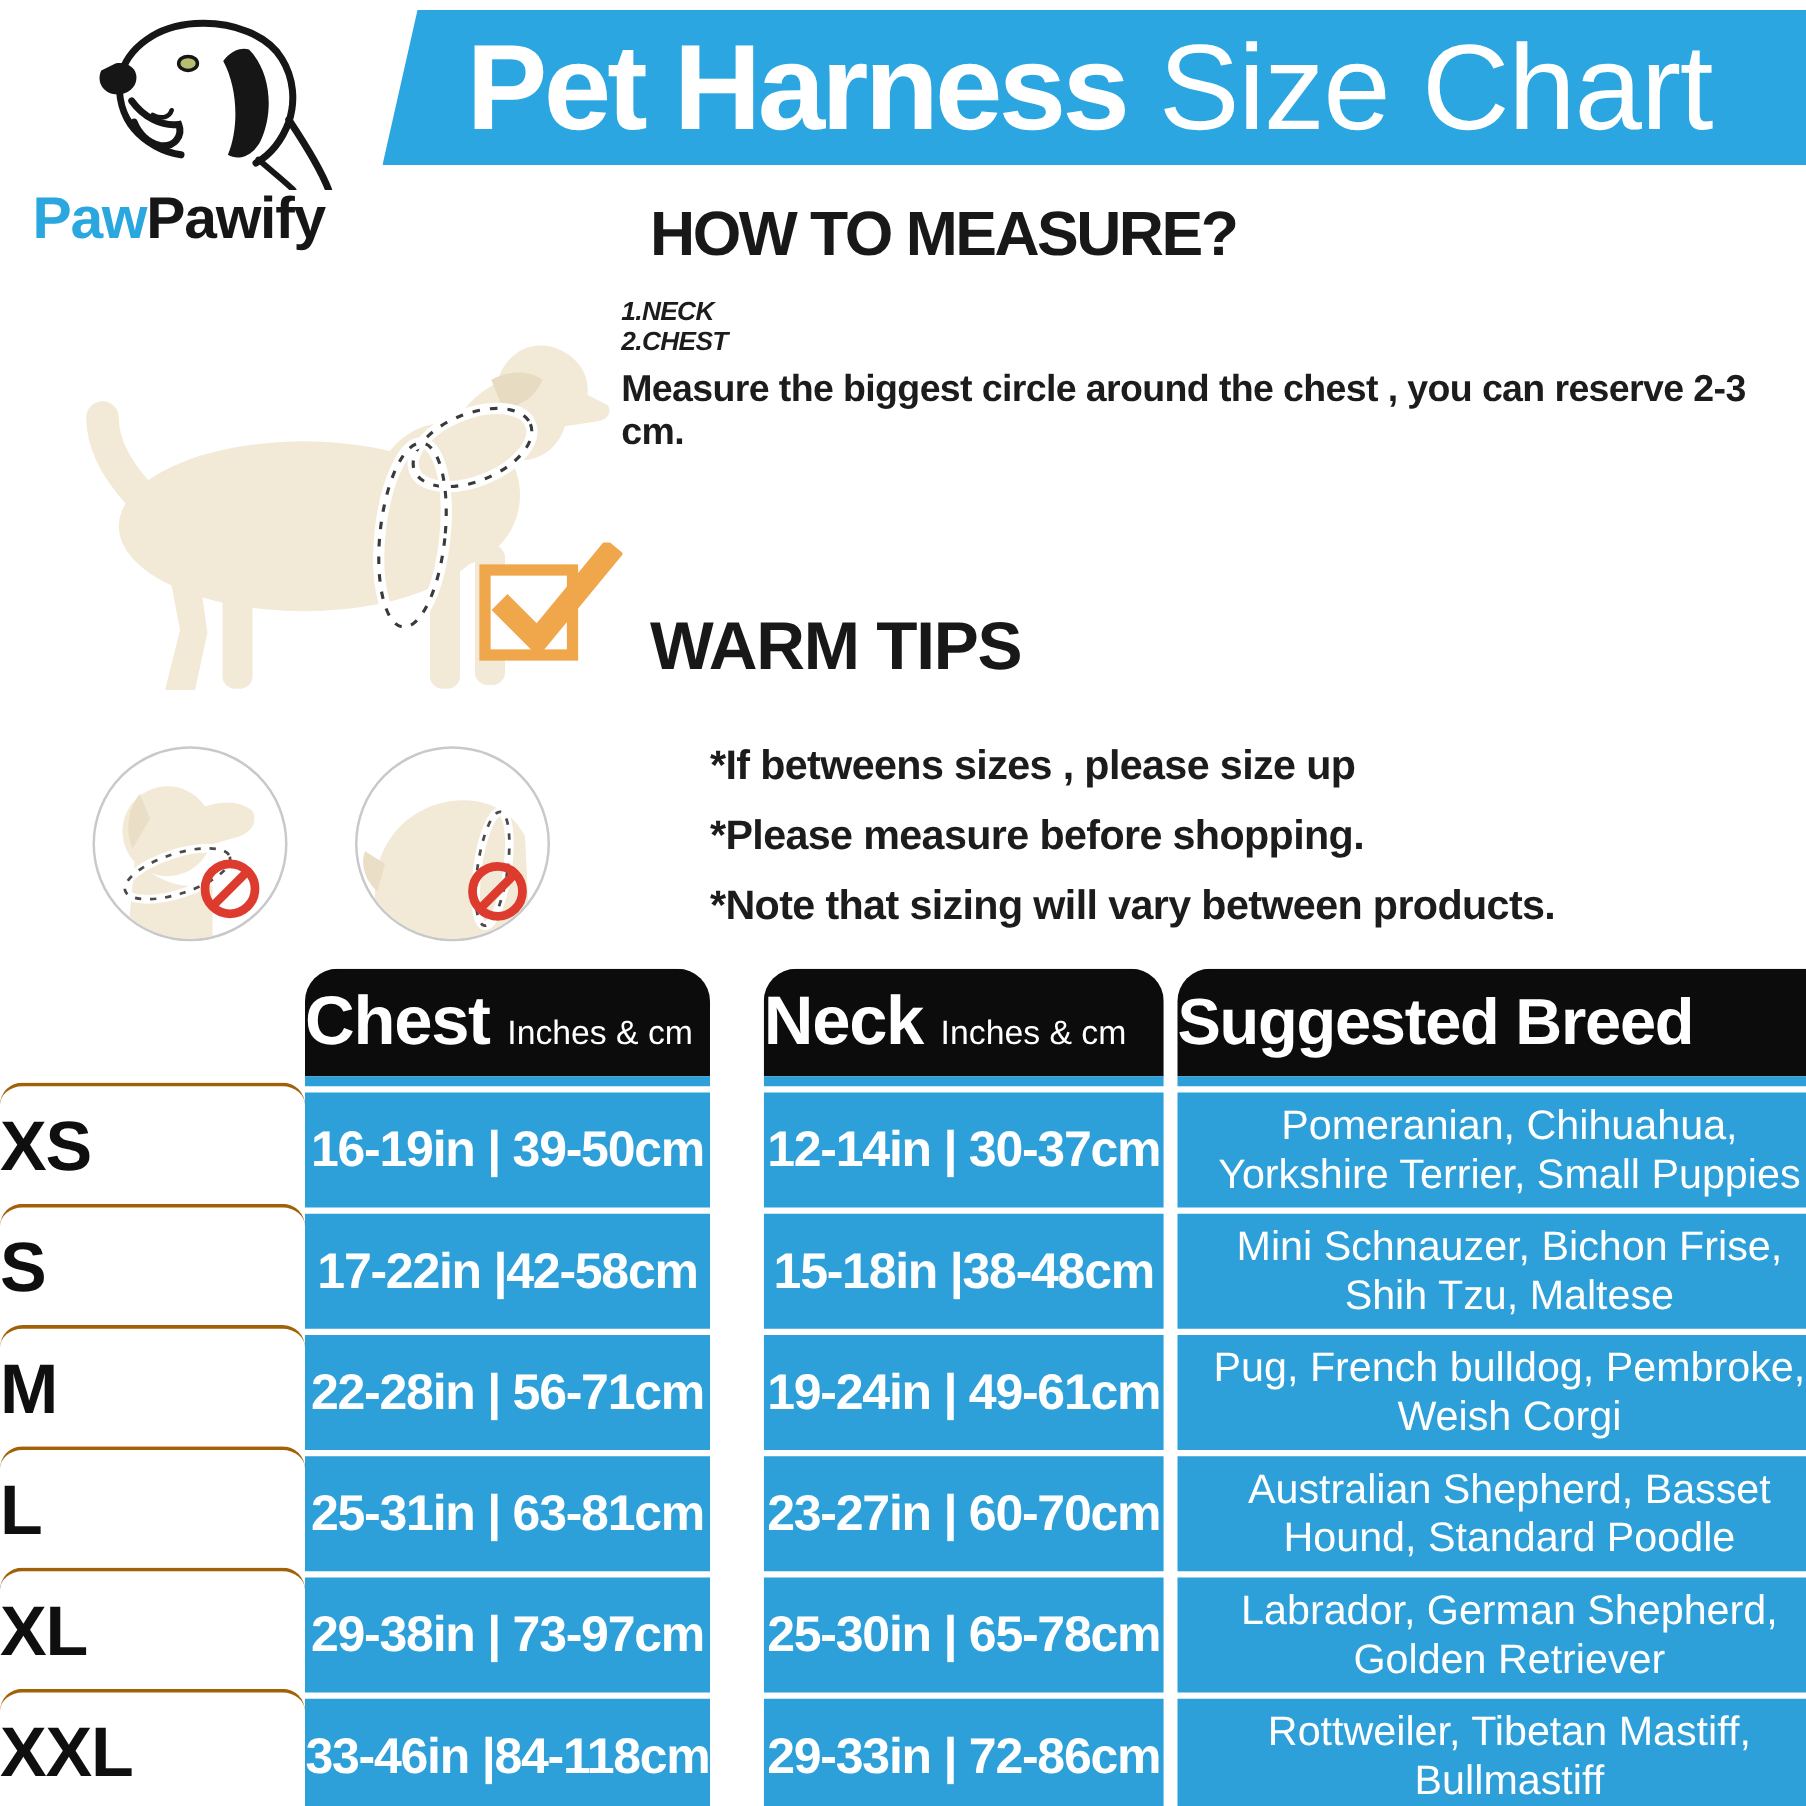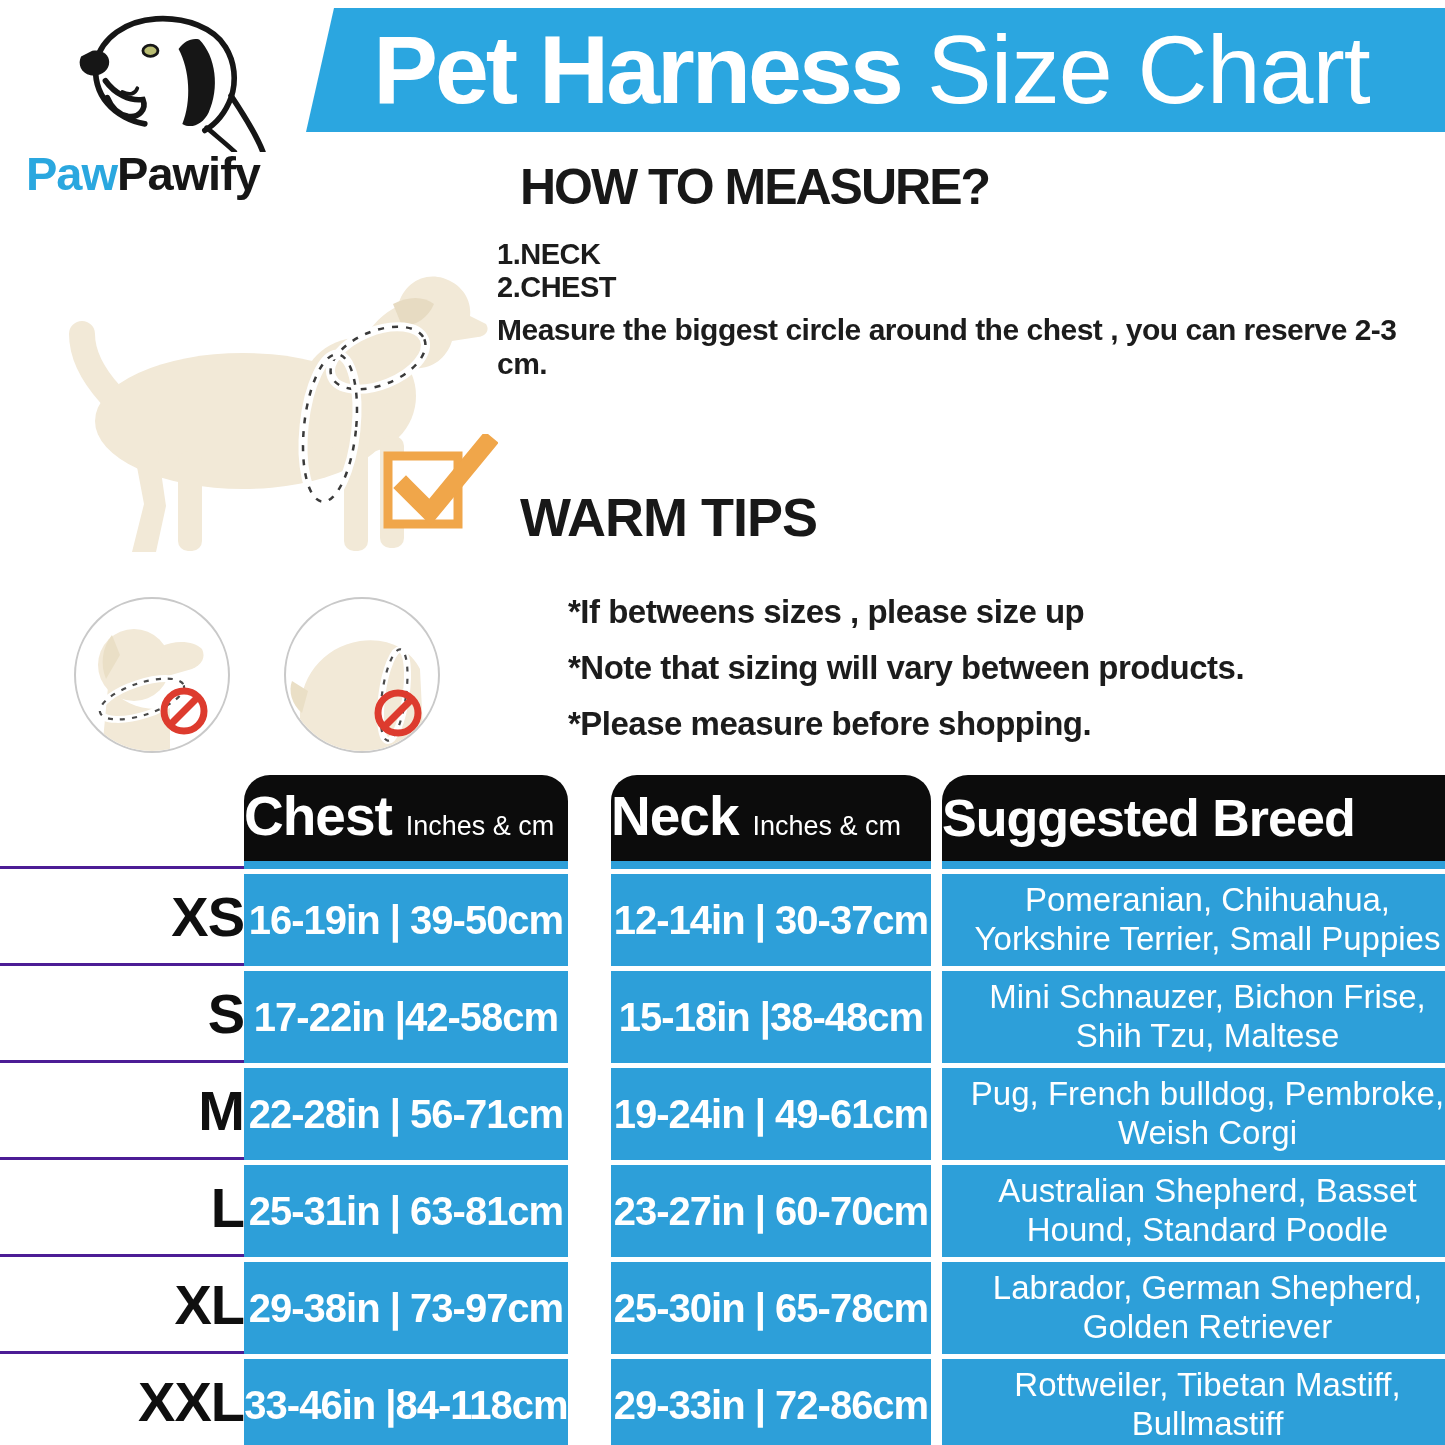--- a/index.html
+++ b/index.html
@@ -16,39 +16,39 @@
   
   .logo-icon{position:absolute;left:38px;top:2px;width:238px;height:150px;}
   .brand{position:absolute;left:26px;top:146px;font-size:47px;font-weight:800;letter-spacing:-1px;white-space:nowrap;}
   .brand .b1{color:#2aa7df;}
   .brand .b2{color:#161616;}
 
   
   .howto{position:absolute;left:520px;top:158px;width:905px;text-align:left;
          font-size:50px;font-weight:800;color:#181818;letter-spacing:-2px;}
   .steps{position:absolute;left:497px;top:238px;width:940px;color:#1c1c1c;}
-  .step-label{font-size:29px;font-weight:800;letter-spacing:-0.5px;}
+  .step-label{font-size:21px;font-weight:800;letter-spacing:-0.5px;font-style:italic;}
   .step-text{font-size:30px;font-weight:700;letter-spacing:-0.5px;margin:9px 0 30px 0;}
 
   
   .warmtips-title{position:absolute;left:520px;top:486px;width:860px;text-align:left;
                   font-size:54px;font-weight:800;color:#181818;letter-spacing:-1px;}
   .tips{position:absolute;left:568px;top:584px;width:860px;font-size:33px;font-weight:700;
         color:#1c1c1c;letter-spacing:-0.5px;line-height:56px;}
 
   
   .dog-main{position:absolute;left:48px;top:246px;width:440px;height:320px;}
   .check-box{position:absolute;left:380px;top:434px;width:118px;height:98px;}
   .wrong1{position:absolute;left:72px;top:595px;width:160px;height:160px;}
   .wrong2{position:absolute;left:282px;top:595px;width:160px;height:160px;}
 
   
   .sizecol{position:absolute;left:0;top:775px;width:244px;height:670px;}
   .sizecol .spacer{height:91px;}
-  .sizecol .srow{height:94px;border-top:3px solid #4c1d95;display:flex;align-items:center;justify-content:flex-end;}
+  .sizecol .srow{height:94px;border-top:3px solid #a16207;display:flex;align-items:center;justify-content:flex-start;border-radius:18px;}
   .size-label{font-size:56px;font-weight:800;color:#0f0f0f;letter-spacing:-1px;}
 
   .tcol{position:absolute;top:775px;height:670px;overflow:hidden;}
   .col-chest{left:244px;width:324px;}
   .col-neck{left:611px;width:320px;}
   .col-breed{left:906px;width:531px;padding-left:36px;}
   .thead{height:86px;background:#0c0c0c;border-radius:26px 26px 0 0;
          display:flex;align-items:baseline;justify-content:flex-start;gap:14px;
          padding-top:14px;box-sizing:border-box;}
   .thead .h-main{font-size:55px;font-weight:800;color:#fff;letter-spacing:-1px;line-height:1;}
@@ -91,22 +91,22 @@
   <div class="howto">HOW TO MEASURE?</div>
   <div class="steps">
     <div class="step-label">1.NECK</div>
     <div class="step-label">2.CHEST</div>
     <div class="step-text">Measure the biggest circle around the chest , you can reserve 2-3 cm.</div>
   </div>
 
   <div class="warmtips-title">WARM TIPS</div>
   <div class="tips">
     <div>*If betweens sizes , please size up</div>
+    <div>*Please measure before shopping.</div>
     <div>*Note that sizing will vary between products.</div>
-    <div>*Please measure before shopping.</div>
   </div>
 
   <svg class="dog-main" viewBox="0 0 440 320" aria-hidden="true">
     <g fill="#f2e9d7">
       <path d="M62,148 C44,128 34,108 34,88" stroke="#f2e9d7" stroke-width="26" fill="none" stroke-linecap="round"></path>
       <ellipse cx="195" cy="175" rx="148" ry="68"></ellipse>
       <circle cx="310" cy="150" r="58"></circle>
       <path d="M300,150 C305,105 320,75 350,60 C355,38 375,26 395,32 C414,38 424,54 422,70 L438,78 C442,84 438,90 430,91 L404,95 C398,114 382,124 364,122 C352,150 334,166 314,170 Z"></path>
       <rect x="296" y="195" width="24" height="110" rx="10"></rect>
       <rect x="332" y="190" width="24" height="112" rx="10"></rect>

